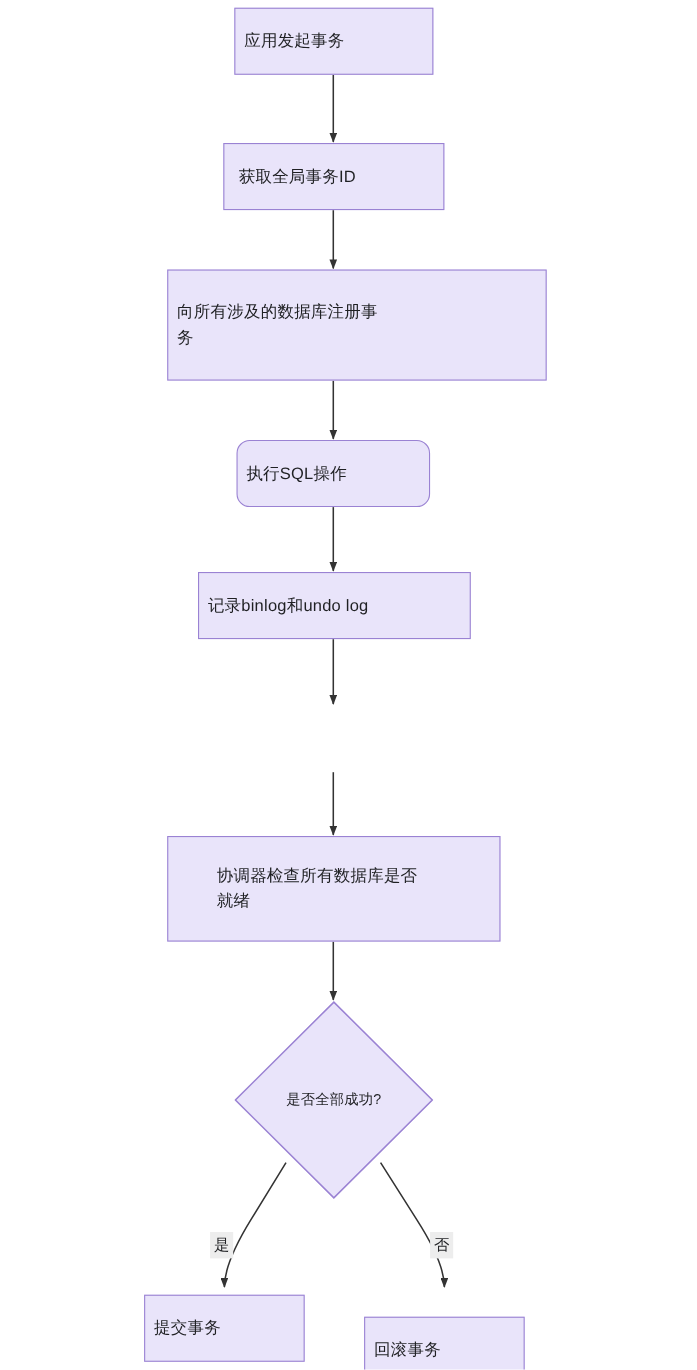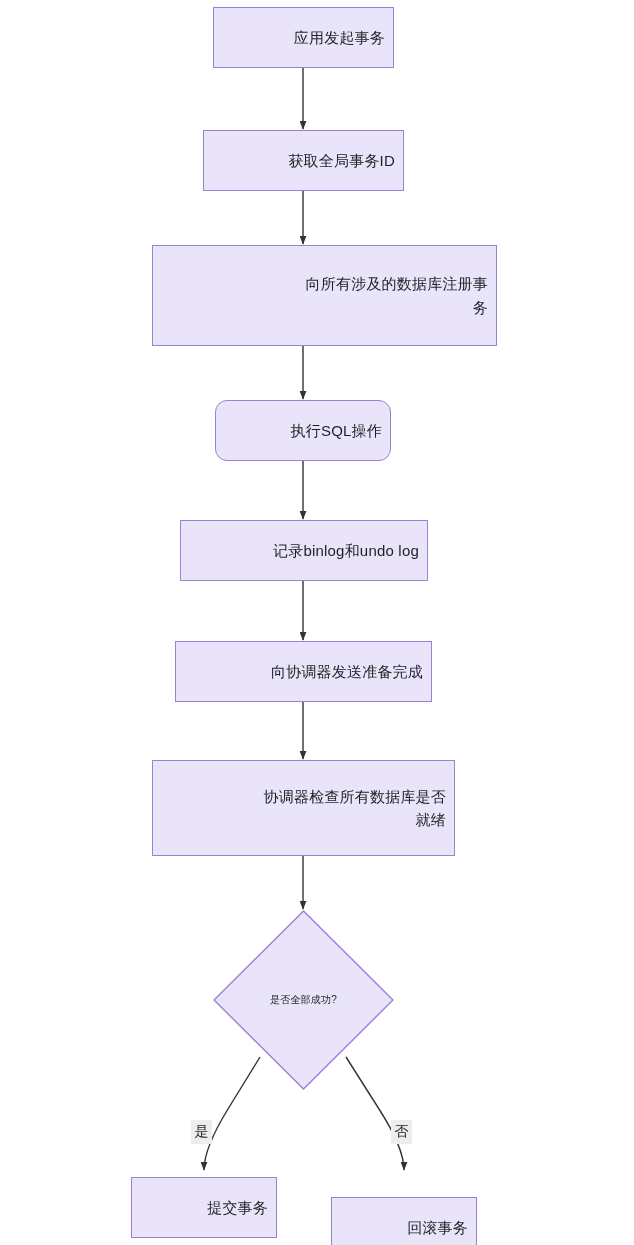--- a/index.html
+++ b/index.html
@@ -29,21 +29,21 @@
     width: 634px;
     height: 1245px;
     pointer-events: none;
   }
   .node {
     position: absolute;
     box-sizing: border-box;
     display: flex;
     align-items: center;
     justify-content: center;
-    text-align: right;
+    text-align: left;
     background: #e9e4fa;
     border: 1px solid #9a82d3;
     color: #1f2023;
     font-size: 15px;
     line-height: 1.55;
     letter-spacing: 0.2px;
     padding: 2px 8px;
   }
   .node .node-text {
     display: block;
@@ -63,21 +63,21 @@
   }
   .decision-wrap .decision-label {
     position: absolute;
     left: 0;
     top: 0;
     width: 100%;
     height: 100%;
     display: flex;
     align-items: center;
     justify-content: center;
-    font-size: 10px;
+    font-size: 13px;
     color: #1f2023;
     letter-spacing: 0.2px;
   }
   .edge-label {
     position: absolute;
     background: #ededed;
     color: #1f2023;
     font-size: 14px;
     line-height: 1.45;
     padding: 1px 2px;
@@ -124,23 +124,20 @@
   </div>
 
   <div class="node" style="left:215px; top:400px; width:176px; height:61px;border-radius:12px;">
     <span class="node-text">执行SQL操作</span>
   </div>
 
   <div class="node" style="left:180px; top:520px; width:248px; height:61px;">
     <span class="node-text">记录binlog和undo log</span>
   </div>
 
-  <div class="node" style="left:175px; top:641px; width:257px; height:61px;">
-    <span class="node-text">向协调器发送准备完成</span>
-  </div>
 
   <div class="node" style="left:152px; top:760px; width:303px; height:96px;padding-left:44px;">
     <span class="node-text">协调器检查所有数据库是否
 就绪</span>
   </div>
 
   <div class="decision-wrap" style="left:213px; top:910px; width:181px; height:180px;">
     <svg class="diamond-shape" viewBox="0 0 181 180" preserveAspectRatio="none" xmlns="http://www.w3.org/2000/svg">
       <polygon points="90.5,1 180,90 90.5,179 1,90" fill="#e9e4fa" stroke="#9a82d3" stroke-width="1.4"></polygon>
     </svg>

